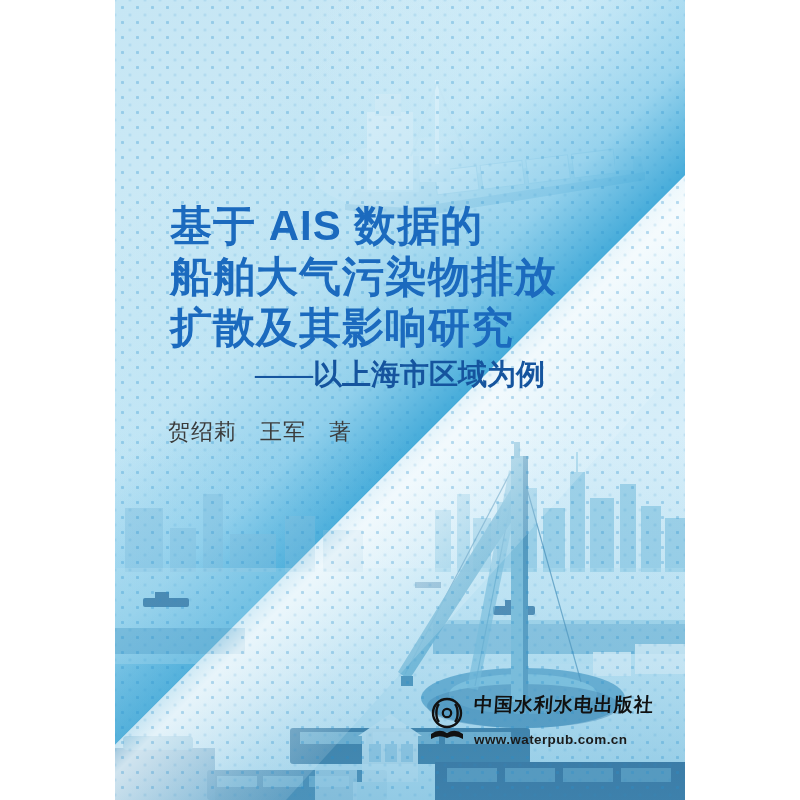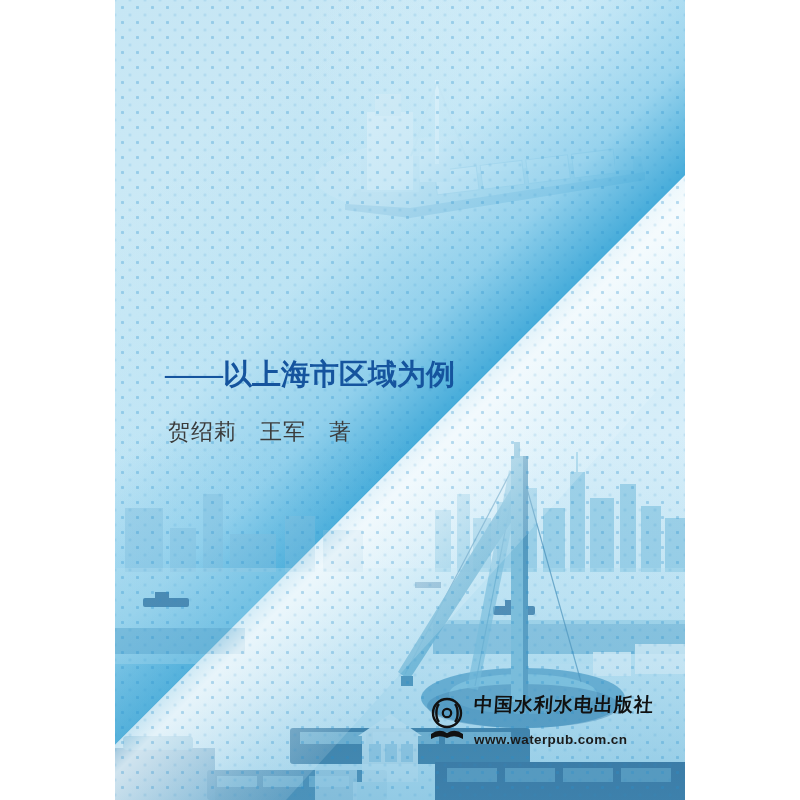--- a/index.html
+++ b/index.html
@@ -23,21 +23,21 @@
       radial-gradient(circle, rgba(38,142,204,0.30) 1.3px, rgba(38,142,204,0) 2px),
       radial-gradient(circle, rgba(38,142,204,0.15) 1.1px, rgba(38,142,204,0) 1.8px);
     background-size:15px 15px,15px 15px;background-position:0 0,7.5px 7.5px;}
   .ship{position:absolute;left:200px;top:60px;width:370px;height:170px;}
   .harbor{position:absolute;left:0;top:430px;width:570px;height:370px;}
   .title-block{position:absolute;left:55px;top:200px;width:470px;
     font-size:42px;line-height:51px;font-weight:600;letter-spacing:1px;color:#1b6abe;
     font-family:"Liberation Sans","DejaVu Sans",sans-serif;}
   .subtitle{position:absolute;left:50px;top:355px;width:470px;
     font-size:29px;font-weight:bold;color:#15549e;
-    font-family:"Liberation Serif","DejaVu Serif",serif;}
+    font-family:"Liberation Serif","DejaVu Serif",serif;text-align:center;}
   .author{position:absolute;left:53px;top:417px;width:400px;
     font-size:22px;color:#3b3b3b;letter-spacing:1px;}
   .publisher{position:absolute;left:313px;top:692px;display:flex;align-items:center;color:#111;}
   .publisher .mark{width:38px;height:48px;flex:0 0 auto;}
   .publisher .ptext{margin-left:8px;}
   .pname{font-size:19px;font-weight:bold;letter-spacing:1px;white-space:nowrap;
     font-family:"Liberation Serif","DejaVu Serif",serif;transform:skewX(-4deg);}
   .purl{font-size:13.5px;font-weight:bold;letter-spacing:0.4px;color:#1b1b1b;margin-top:14px;
     font-family:"Liberation Sans","DejaVu Sans",sans-serif;}
 </style>
@@ -169,20 +169,25 @@
           </g>
         <rect x="238" y="352" width="74" height="18" fill="#c6e5f3"></rect>
         <rect x="200" y="336" width="42" height="34" fill="#cfe9f5" opacity="0.8"></rect>
       </g>
       <rect x="0" y="0" width="570" height="370" fill="url(#hg)"></rect>
     </svg>
 
     <div class="layer swoosh-light"></div>
     <div class="layer dots"></div>
 
+    <div class="title-block">
+      <div>基于 AIS 数据的</div>
+      <div>船舶大气污染物排放</div>
+      <div>扩散及其影响研究</div>
+    </div>
     <div class="subtitle">——以上海市区域为例</div>
     <div class="author">贺绍莉　王军　著</div>
 
     <div class="publisher">
       <svg class="mark" viewBox="0 0 38 48">
         <circle cx="19" cy="17" r="14" fill="none" stroke="#111" stroke-width="2.4"></circle>
         <circle cx="19" cy="17" r="4.2" fill="none" stroke="#111" stroke-width="2.2"></circle>
         <path d="M11,8 C7.5,12 7.5,22 11,26" fill="none" stroke="#111" stroke-width="2.4"></path>
         <path d="M27,8 C30.5,12 30.5,22 27,26" fill="none" stroke="#111" stroke-width="2.4"></path>
         <path d="M3,38 Q11,32 19,37 Q27,32 35,38 L35,43 Q27,38 19,42 Q11,38 3,43 Z" fill="#111"></path>

